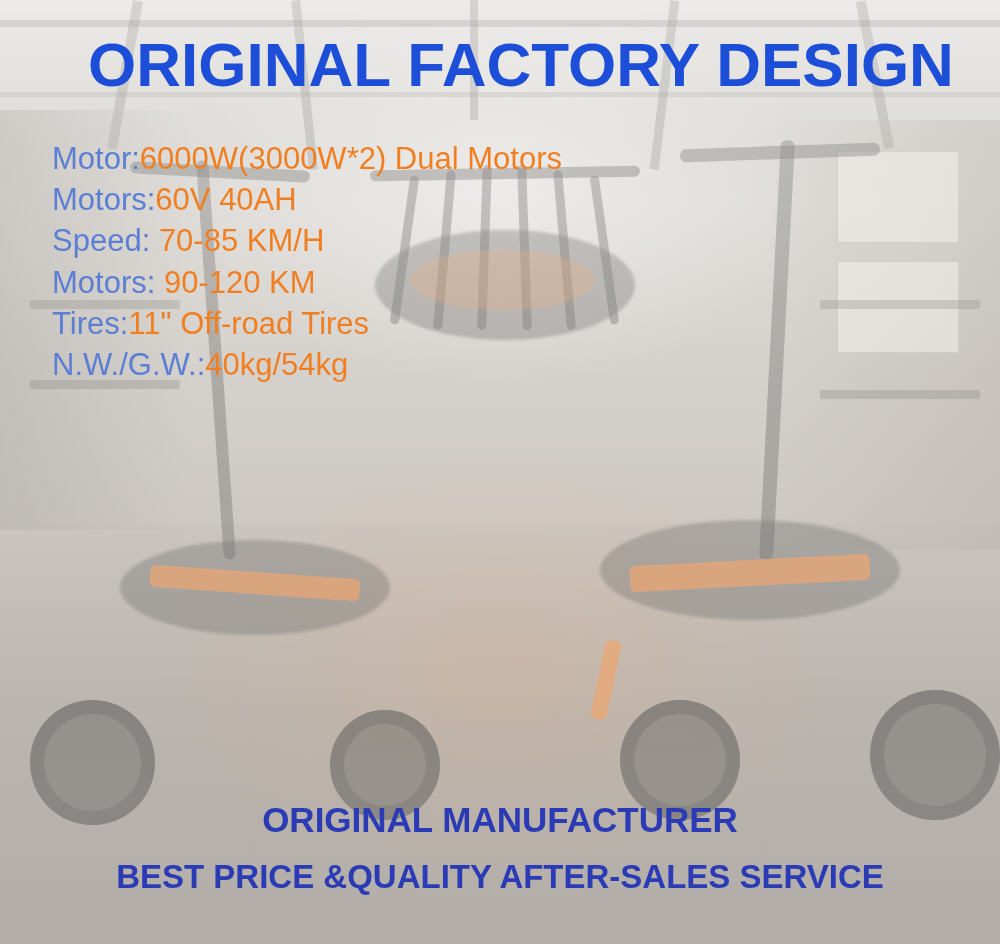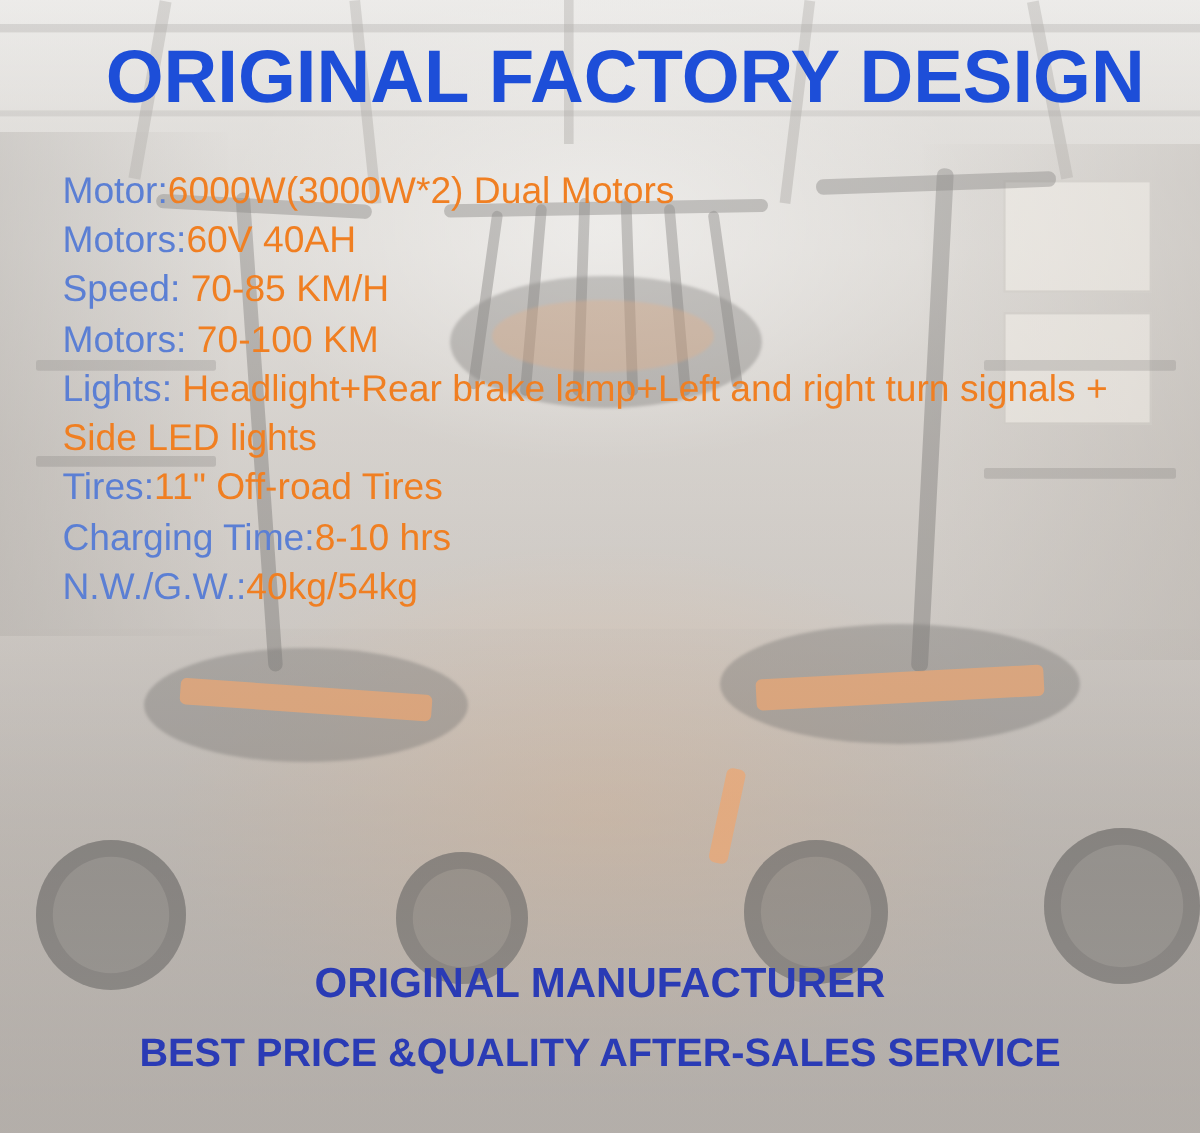--- a/index.html
+++ b/index.html
@@ -219,30 +219,24 @@
       <div class="spec-line">
         <span class="k">Motor:</span><span class="v">6000W(3000W*2) Dual Motors</span>
       </div>
       <div class="spec-line">
         <span class="k">Motors:</span><span class="v">60V 40AH</span>
       </div>
       <div class="spec-line">
         <span class="k">Speed:</span><span class="v"> 70-85 KM/H</span>
       </div>
       <div class="spec-line">
-        <span class="k">Motors:</span><span class="v"> 70-100 KM</span>
-      </div>
-      <div class="spec-line">
-        <span class="k">Lights:</span><span class="v"> Headlight+Rear brake lamp+Left and right turn signals + Side LED lights</span>
+        <span class="k">Motors:</span><span class="v"> 90-120 KM</span>
       </div>
       <div class="spec-line">
         <span class="k">Tires:</span><span class="v">11" Off-road Tires</span>
-      </div>
-      <div class="spec-line">
-        <span class="k">Charging Time:</span><span class="v">8-10 hrs</span>
       </div>
       <div class="spec-line">
         <span class="k">N.W./G.W.:</span><span class="v">40kg/54kg</span>
       </div>
     </div>
 
     <div class="footer footer-2">BEST PRICE &amp;QUALITY AFTER-SALES SERVICE</div>
     <div class="footer footer-1">ORIGINAL MANUFACTURER</div>
   </div>
 </div>

